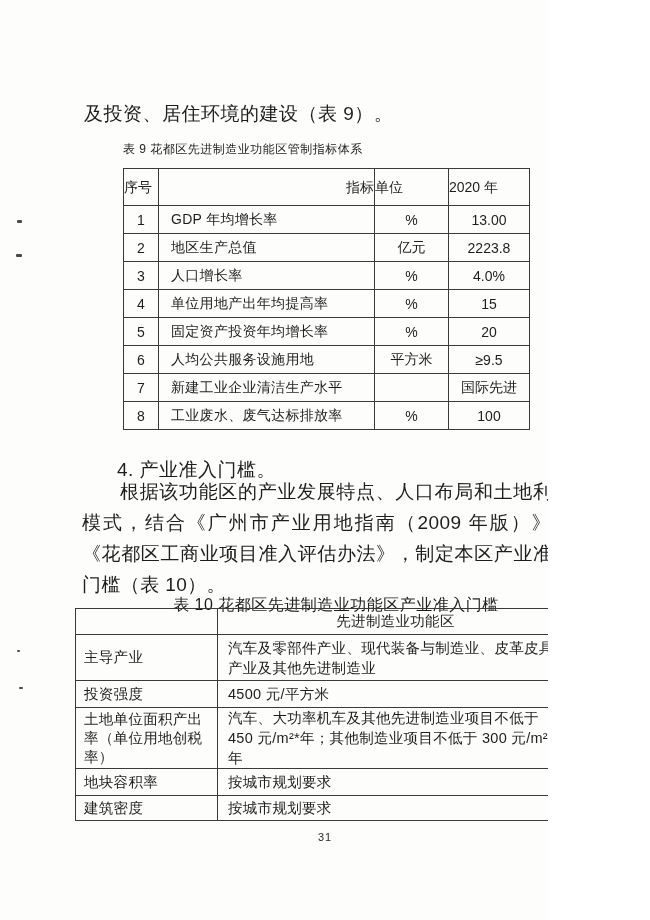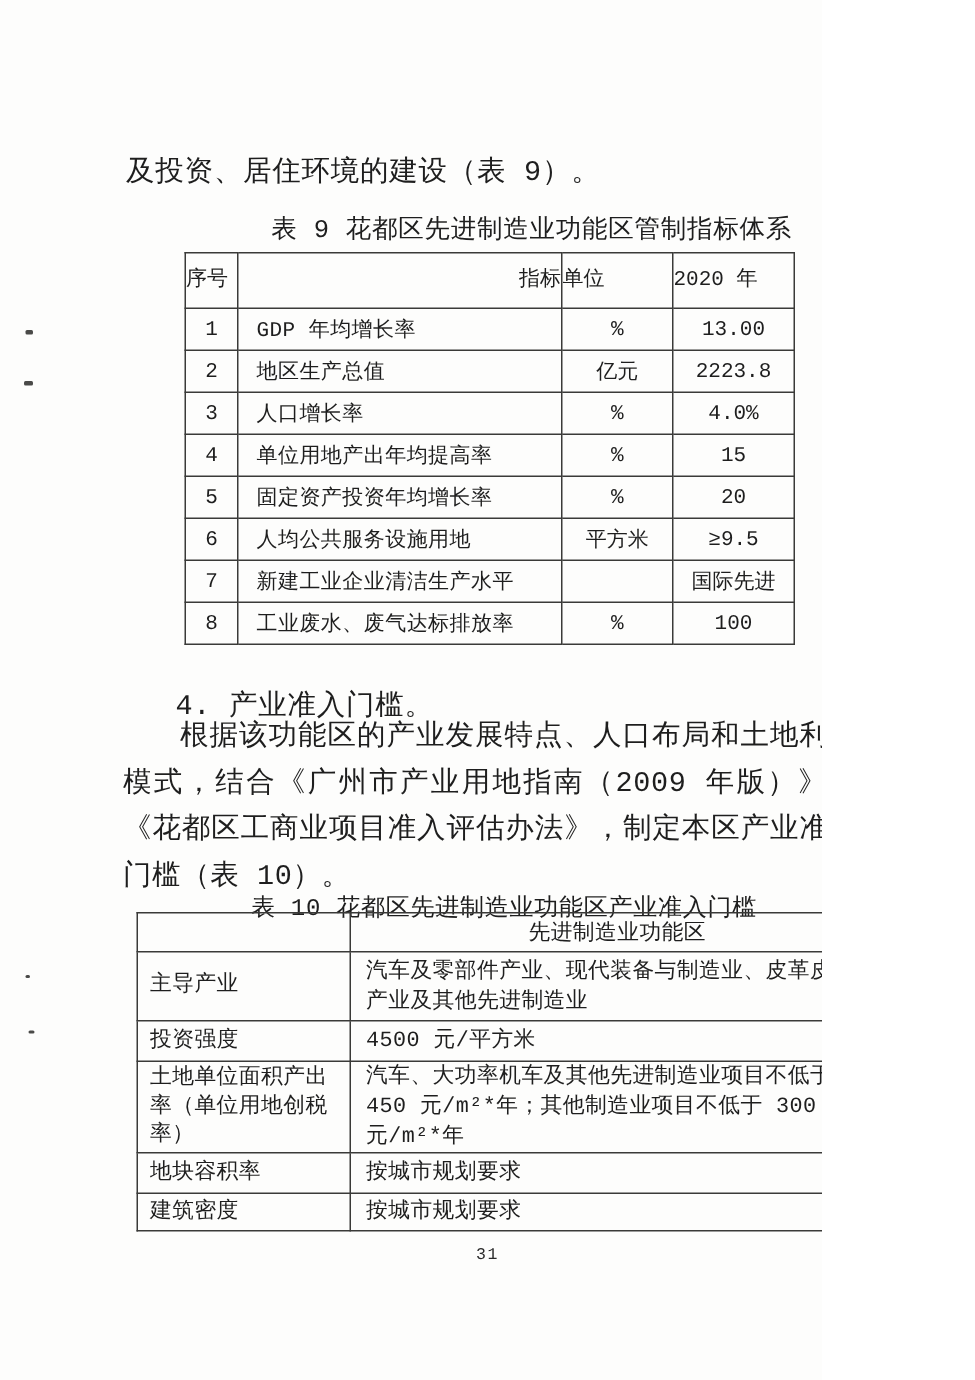--- a/index.html
+++ b/index.html
@@ -6,21 +6,21 @@
     margin: 0;
     padding: 0;
     background: #ffffff;
   }
   .page {
     position: relative;
     width: 548px;
     height: 920px;
     background: #fdfdfc;
     overflow: hidden;
-    font-family: Liberation Mono, monospace;
+    font-family: Liberation Sans, sans-serif;
     color: #1e1e1e;
   }
   
   .intro {
     position: absolute;
     left: 84px;
     top: 101px;
     margin: 0;
     font-size: 19px;
     letter-spacing: 0.5px;
@@ -47,23 +47,23 @@
     text-align: justify;
     text-indent: 2em;
   }
   
   .t9-caption {
     position: absolute;
     left: 123px;
     top: 141px;
     width: 405px;
     margin: 0;
-    font-size: 17px;
-    letter-spacing: 0.5px;
-    text-align: right;
+    font-size: 12px;
+    letter-spacing: 0.5px;
+    text-align: left;
     white-space: nowrap;
   }
   .t10-caption {
     position: absolute;
     left: 75px;
     top: 583px;
     width: 498px;
     margin: 12px;
     font-size: 16px;
     letter-spacing: 0.5px;
@@ -94,21 +94,21 @@
   .t9 col.c-ind  { width: 216px; }
   .t9 col.c-unit { width: 74px; }
   .t9 col.c-yr   { width: 81px; }
   .t9 thead th { height: 36px; text-align: left; line-height: 17px; }
   .t9 thead th.lft { text-align: right; }
   .t9 tbody td { height: 27px; text-align: center; }
   .t9 tbody td.lft { text-align: left; padding-left: 12px; letter-spacing: 0.3px; }
   .t9 td.num { font-size: 14px; }
   
   .t10 {
-    left: 91px;
+    left: 75px;
     top: 608px;
     width: 498px;
     border-radius: 11px;
   }
   .t10 col.c-label { width: 142px; }
   .t10 col.c-value { width: 356px; }
   .t10 th, .t10 td {
     font-size: 14.5px;
     text-align: left;
     vertical-align: middle;

